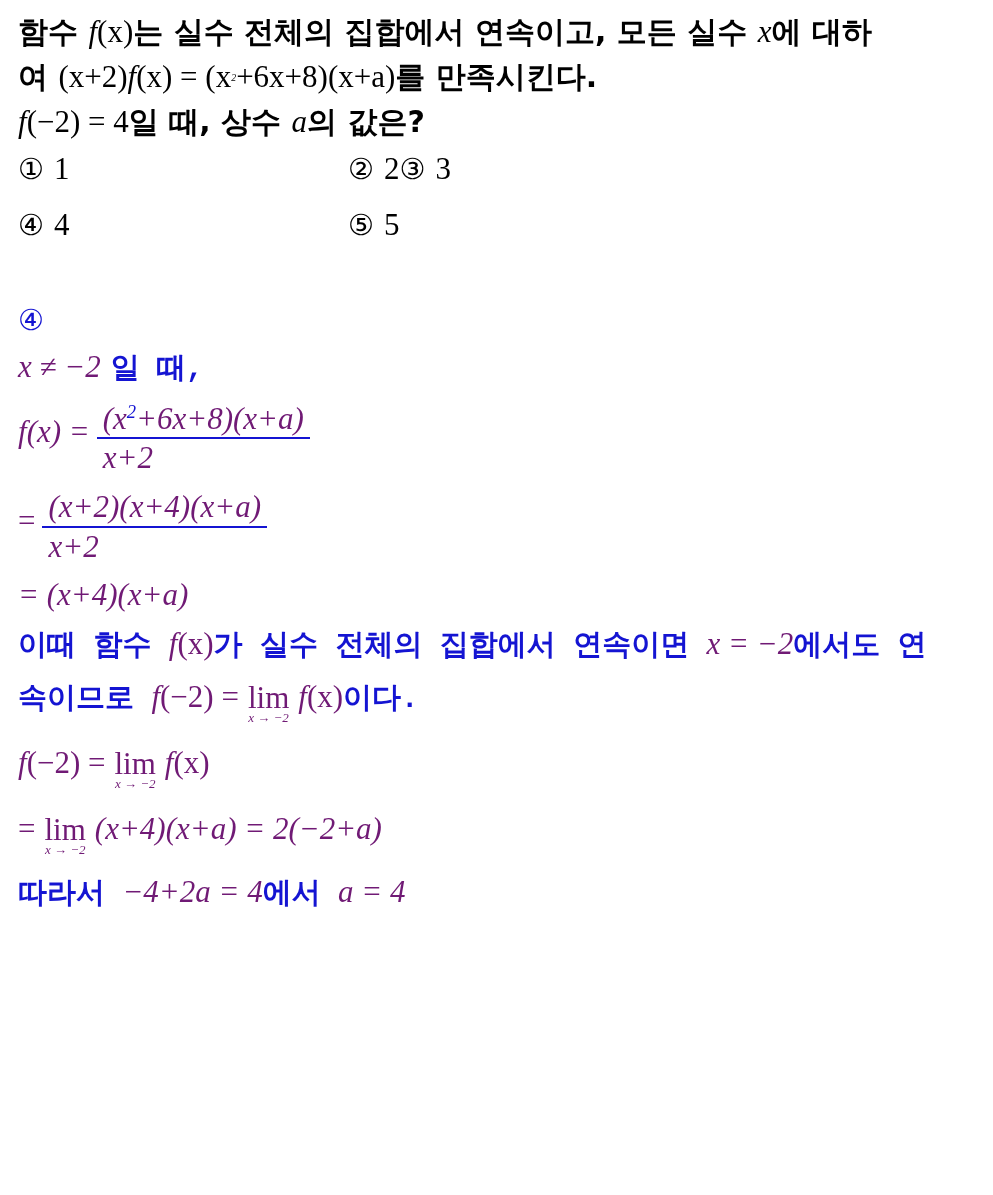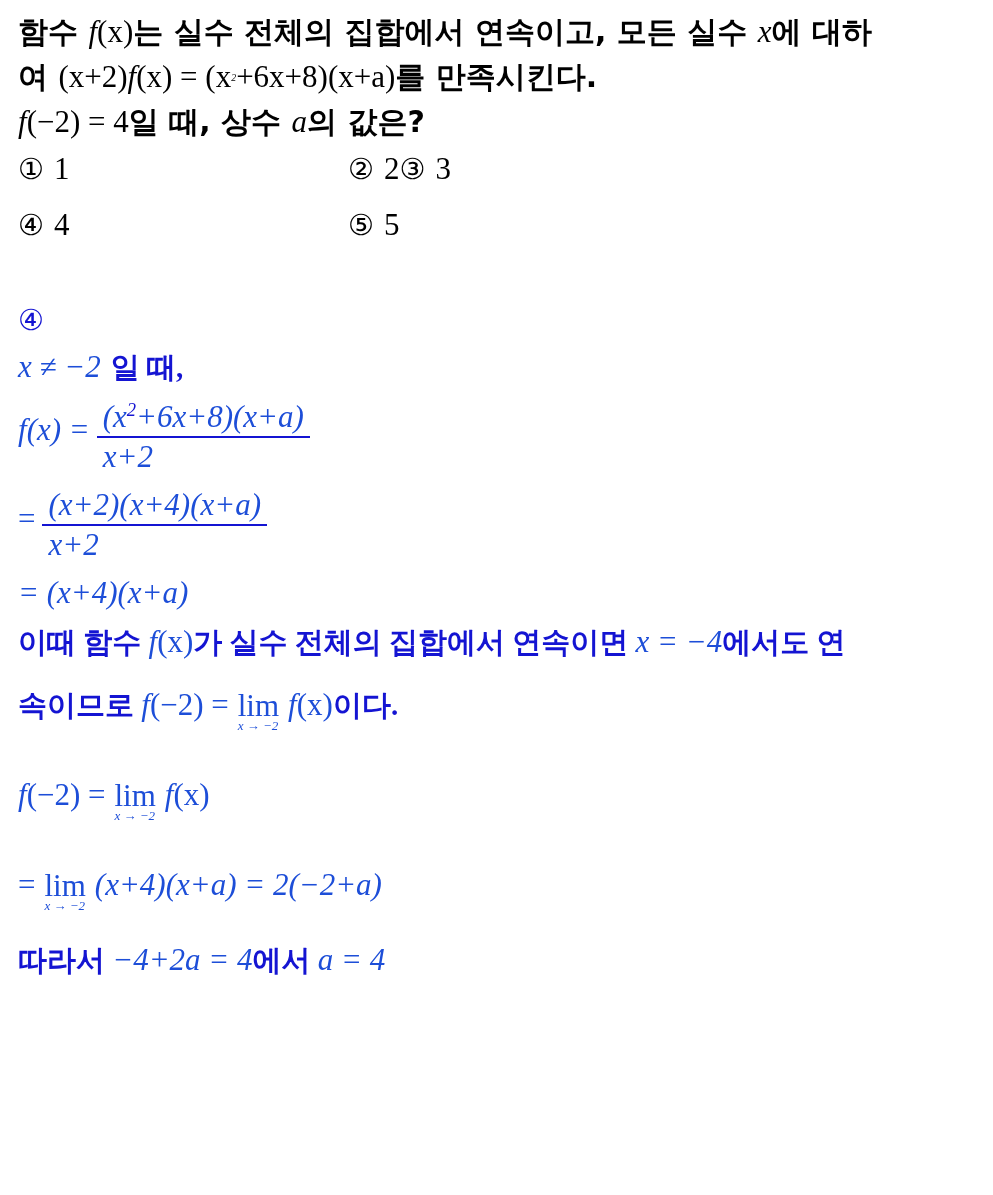--- a/index.html
+++ b/index.html
@@ -70,29 +70,29 @@
     padding: 0 6px;
     margin-top: 62px;
   }
   .sol-line {
     display: block;
     white-space: nowrap;
     margin-bottom: 16px;
     line-height: 1.05;
   }
   .sol-kr {
-    font-family: Liberation Serif, serif;
+    font-family: Liberation Mono, monospace;
     font-weight: bold;
     font-size: 29px;
     color: #1414d2;
   }
   .sol-math {
     font-family: "Liberation Serif", serif;
     font-size: 31px;
-    color: #1d4ed8;
+    color: #701a75;
   }
   .it { font-style: italic; }
   sup.exp {
     font-size: 0.62em;
     vertical-align: super;
     font-style: italic;
   }
   
   .frac {
     display: inline-block;
@@ -108,23 +108,23 @@
     border-bottom: 2px solid #1414d2;
   }
   .frac .den {
     display: block;
     padding: 3px 6px 0 6px;
   }
   
   .lim {
     display: inline-block;
     vertical-align: middle;
-    text-align: left;
+    text-align: center;
     line-height: 1.0;
-    margin: 16px 5px;
+    margin: 4px 5px;
   }
   .lim .op {
     display: block;
     font-size: 31px;
     font-style: normal;
   }
   .lim .sub {
     display: block;
     font-size: 13px;
     font-style: italic;
@@ -191,21 +191,21 @@
         <span class="num sol-math it">(x+2)(x+4)(x+a)</span>
         <span class="den sol-math it">x+2</span>
       </span>
     </div>
 
     <div class="sol-line">
       <span class="sol-math it">= (x+4)(x+a)</span>
     </div>
 
     <div class="sol-line">
-      <span class="sol-kr">이때 함수 </span><span class="sol-math it">f</span><span class="sol-math">(x)</span><span class="sol-kr">가 실수 전체의 집합에서 연속이면 </span><span class="sol-math it">x = −4</span><span class="sol-kr">에서도 연</span>
+      <span class="sol-kr">이때 함수 </span><span class="sol-math it">f</span><span class="sol-math">(x)</span><span class="sol-kr">가 실수 전체의 집합에서 연속이면 </span><span class="sol-math it">x = −2</span><span class="sol-kr">에서도 연</span>
     </div>
 
     <div class="sol-line">
       <span class="sol-kr">속이므로 </span><span class="sol-math it">f</span><span class="sol-math">(−2) =</span>
       <span class="lim sol-math">
         <span class="op">lim</span>
         <span class="sub">x → −2</span>
       </span>
       <span class="sol-math it">f</span><span class="sol-math">(x)</span><span class="sol-kr">이다.</span>
     </div>

